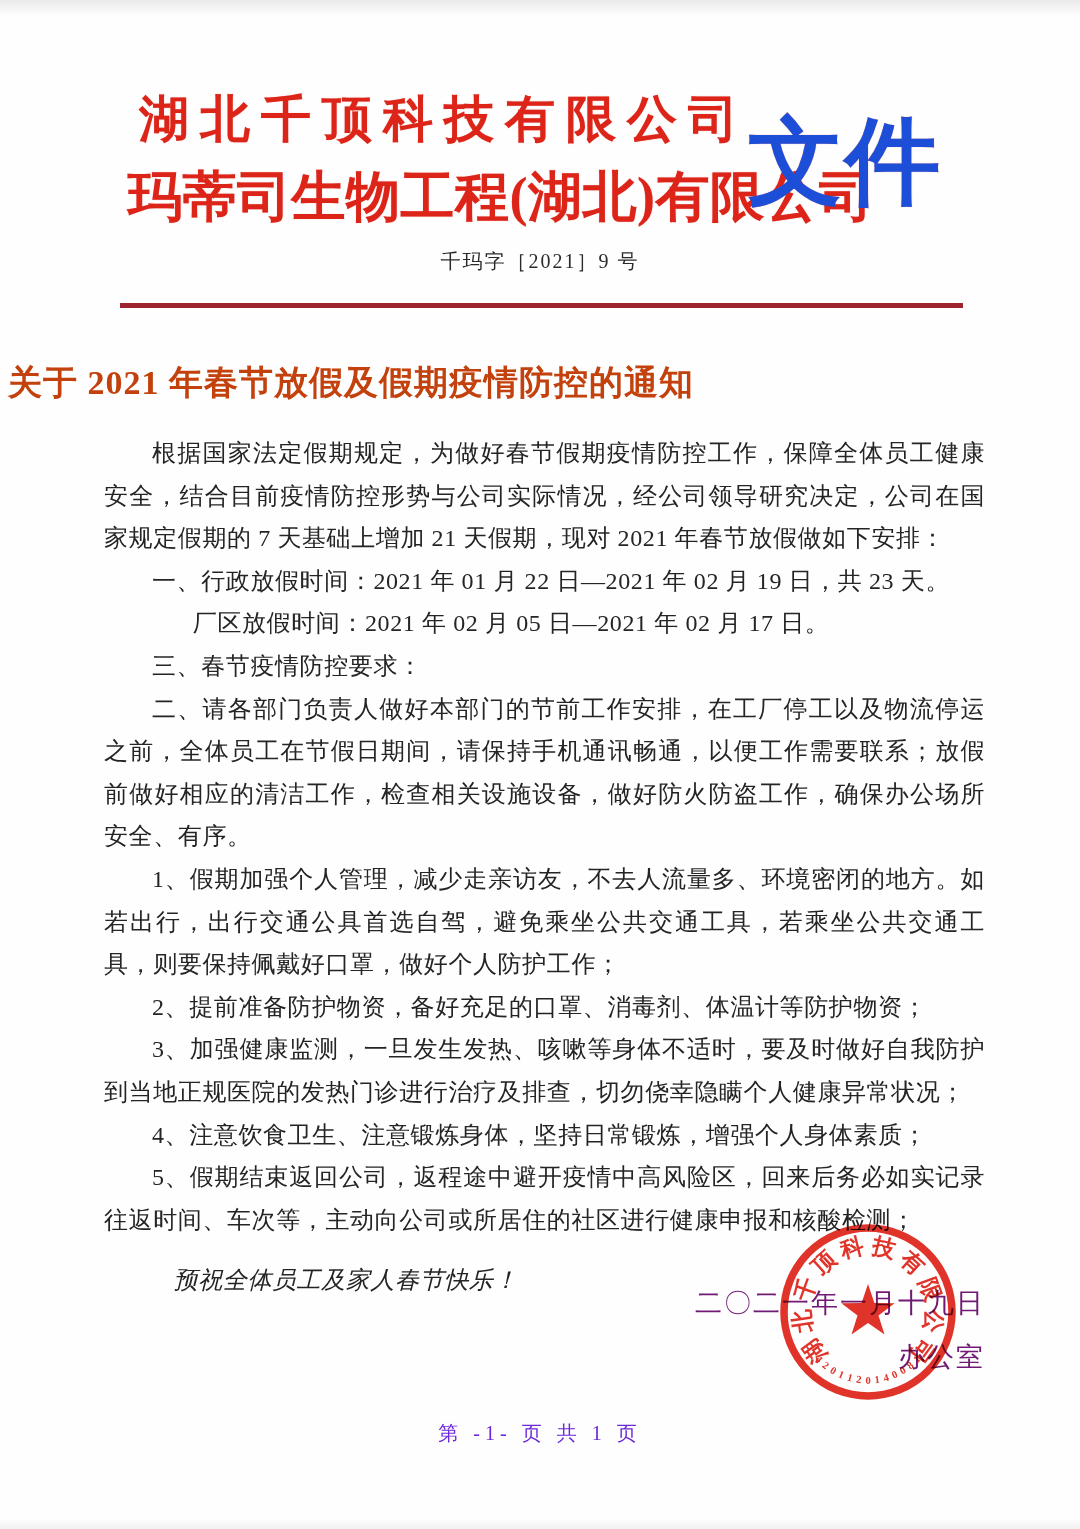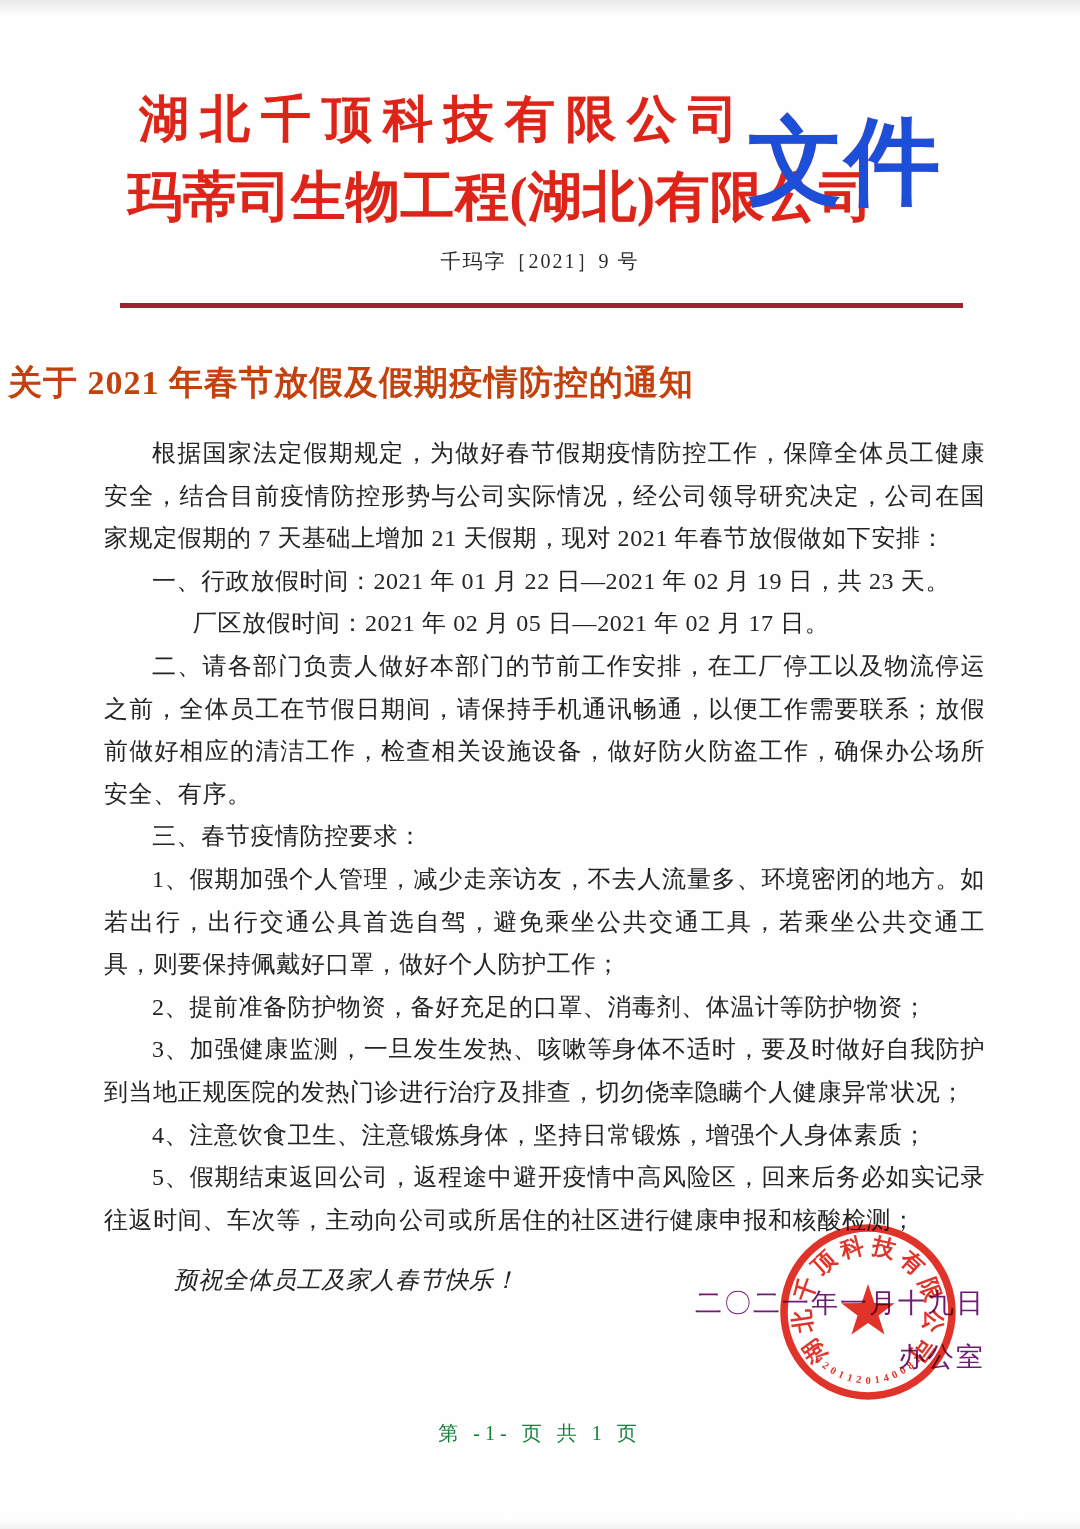--- a/index.html
+++ b/index.html
@@ -74,21 +74,21 @@
     position:absolute;left:772px;top:1216px;width:192px;height:192px;
     mix-blend-mode:multiply;opacity:.93;
   }
   .stamp text{fill:#df2318;font-family:"Liberation Serif","DejaVu Serif",serif;font-weight:bold;}
   .stamp .seal-char{font-size:23px;}
   .stamp .seal-digit{font-size:10.5px;}
 
   
   .page-footer{
     position:absolute;left:0;top:1420px;width:100%;
-    text-align:center;font-size:20px;letter-spacing:5px;color:#15803d;
+    text-align:center;font-size:20px;letter-spacing:5px;color:#6d28d9;
   }
 </style>
 </head>
 <body>
 
 <div class="page">
 
   <div class="company-block">
     <div class="company-line1">湖北千顶科技有限公司</div>
     <div class="company-line2">玛蒂司生物工程(湖北)有限公司</div>
@@ -97,22 +97,22 @@
 
   <div class="doc-number">千玛字［2021］9 号</div>
   <div class="red-rule"></div>
 
   <div class="doc-title">关于 2021 年春节放假及假期疫情防控的通知</div>
 
   <div class="doc-body">
     <p>根据国家法定假期规定，为做好春节假期疫情防控工作，保障全体员工健康安全，结合目前疫情防控形势与公司实际情况，经公司领导研究决定，公司在国家规定假期的 7 天基础上增加 21 天假期，现对 2021 年春节放假做如下安排：</p>
     <p>一、行政放假时间：2021 年 01 月 22 日—2021 年 02 月 19 日，共 23 天。</p>
     <p class="indent-deep">厂区放假时间：2021 年 02 月 05 日—2021 年 02 月 17 日。</p>
+    <p>三、春节疫情防控要求：</p>
     <p>二、请各部门负责人做好本部门的节前工作安排，在工厂停工以及物流停运之前，全体员工在节假日期间，请保持手机通讯畅通，以便工作需要联系；放假前做好相应的清洁工作，检查相关设施设备，做好防火防盗工作，确保办公场所安全、有序。</p>
-    <p>三、春节疫情防控要求：</p>
     <p>1、假期加强个人管理，减少走亲访友，不去人流量多、环境密闭的地方。如若出行，出行交通公具首选自驾，避免乘坐公共交通工具，若乘坐公共交通工具，则要保持佩戴好口罩，做好个人防护工作；</p>
     <p>2、提前准备防护物资，备好充足的口罩、消毒剂、体温计等防护物资；</p>
     <p>3、加强健康监测，一旦发生发热、咳嗽等身体不适时，要及时做好自我防护到当地正规医院的发热门诊进行治疗及排查，切勿侥幸隐瞒个人健康异常状况；</p>
     <p>4、注意饮食卫生、注意锻炼身体，坚持日常锻炼，增强个人身体素质；</p>
     <p>5、假期结束返回公司，返程途中避开疫情中高风险区，回来后务必如实记录往返时间、车次等，主动向公司或所居住的社区进行健康申报和核酸检测；</p>
     <p class="closing">预祝全体员工及家人春节快乐！</p>
   </div>
 
   <div class="signature">
     <div class="sig-date">二〇二一年一月十九日</div>

